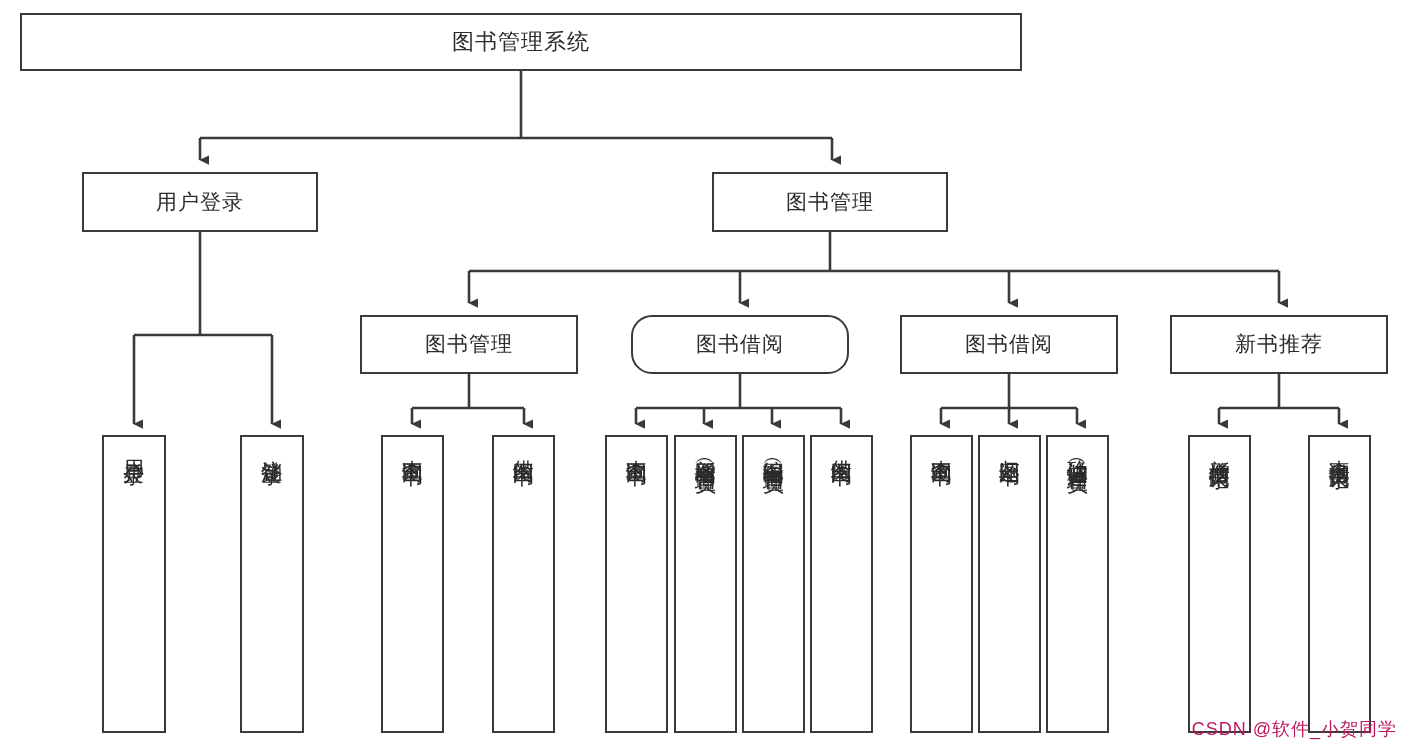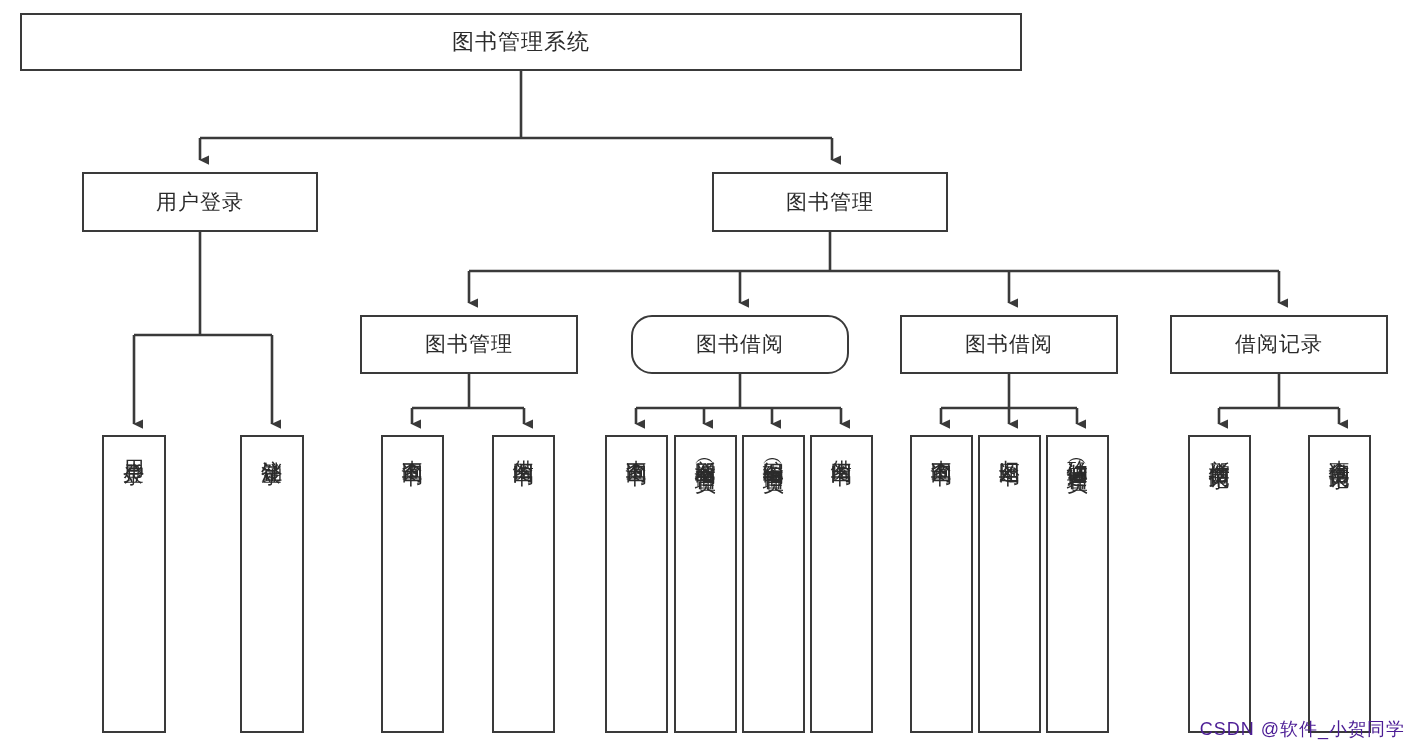--- a/index.html
+++ b/index.html
@@ -48,24 +48,24 @@
     writing-mode:vertical-rl;
     text-orientation:upright;
     font-size:21px;
     line-height:1.02;
     letter-spacing:2px;
     white-space:nowrap;
     height:auto;
   }
   .watermark{
     position:absolute;
-    right:0;
+    right:8px;
     bottom:6px;
     font-size:18px;
-    color:#4c1d95;
+    color:#be185d;
     letter-spacing:1px;
     white-space:nowrap;
     user-select:none;
   }
 </style>
 </head>
 <body>
 
 <div id="canvas">
 
@@ -137,21 +137,21 @@
 
   <div class="node" style="left:631px;top:315px;width:218px;height:59px;border-radius:21px;">
     <span class="lbl">图书借阅</span>
   </div>
 
   <div class="node" style="left:900px;top:315px;width:218px;height:59px;">
     <span class="lbl">图书借阅</span>
   </div>
 
   <div class="node" style="left:1170px;top:315px;width:218px;height:59px;">
-    <span class="lbl">借阅记录</span>
+    <span class="lbl">新书推荐</span>
   </div>
 
   <div class="node leaf" style="left:102px;top:435px;width:64px;height:298px;">
     <span class="lbl">用户登录</span>
   </div>
 
   <div class="node leaf" style="left:240px;top:435px;width:64px;height:298px;">
     <span class="lbl">注销登录</span>
   </div>
 

